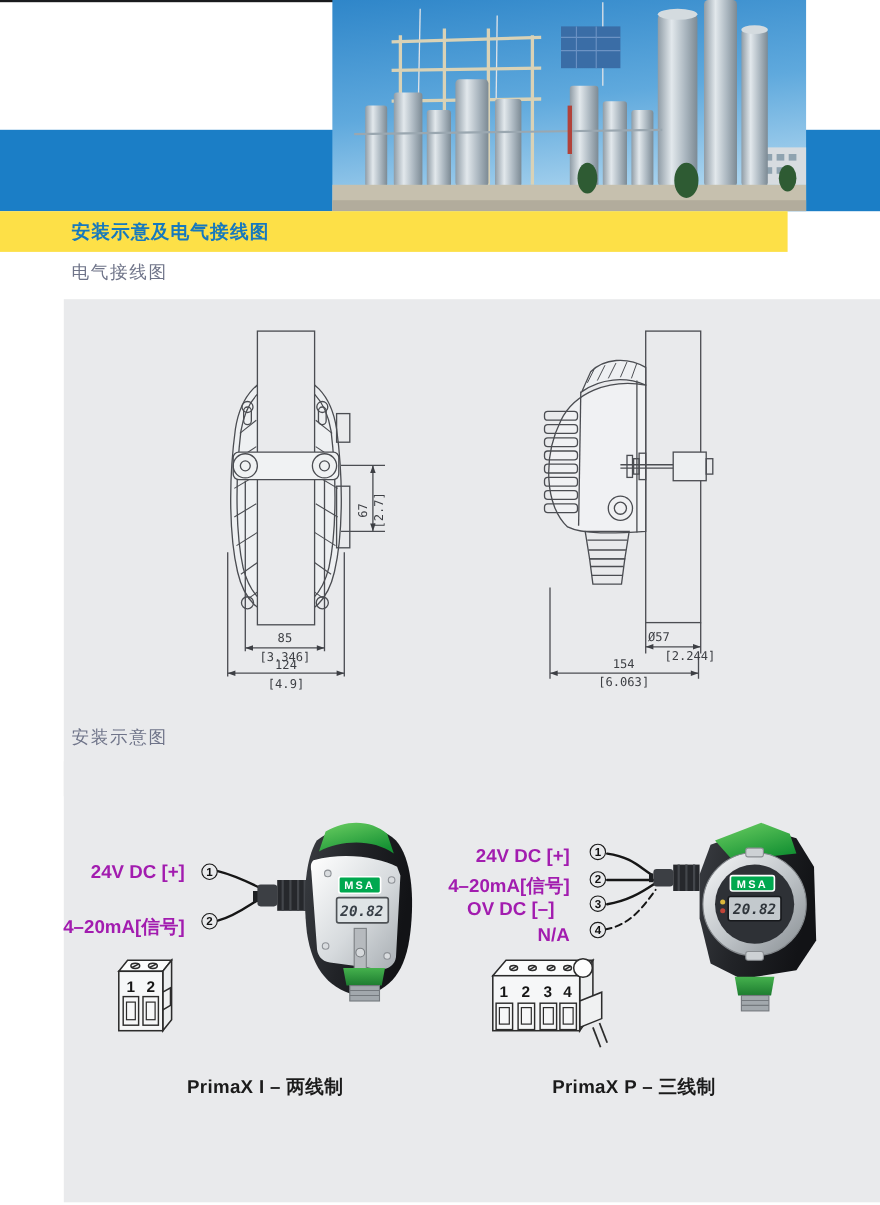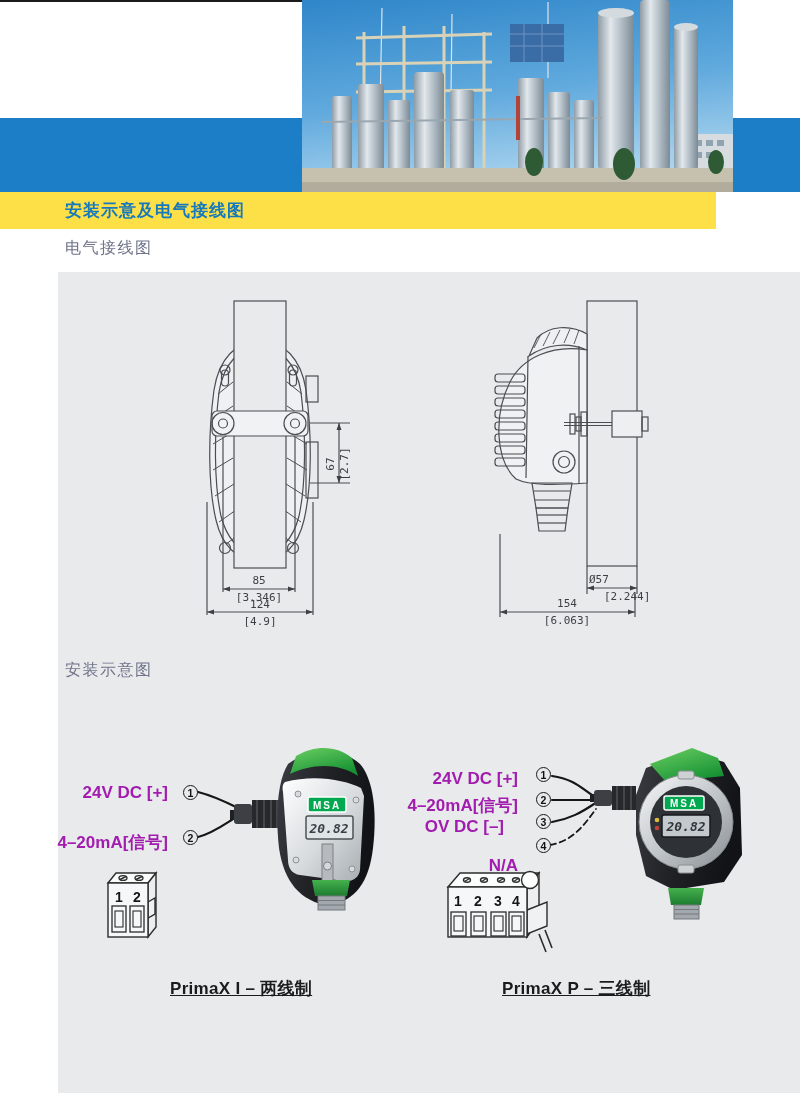--- a/index.html
+++ b/index.html
@@ -13,21 +13,21 @@
   .green-banner span{display:block;padding-left:65px;line-height:37px;font-size:17px;
         font-weight:bold;color:#1779bd;letter-spacing:1px;}
   .subtitle{left:65px;font-size:16px;color:#6f7489;letter-spacing:1.5px;}
   .panel{left:58px;width:742px;background:#e9eaec;}
   .panel1{top:272px;height:452px;}
   .panel2{top:692px;height:401px;}
   .lbl{position:absolute;font-size:17px;font-weight:bold;color:#a21caf;white-space:nowrap;}
   .circ{position:absolute;width:15px;height:15px;border:1.6px solid #1a1a1a;border-radius:50%;
         background:#e9eaec;display:flex;align-items:center;justify-content:center;
         font-size:10.5px;font-weight:bold;color:#111;box-sizing:border-box;}
-  .caption{position:absolute;font-size:17px;font-weight:bold;color:#1b1b1b;letter-spacing:0.3px;white-space:nowrap;text-decoration:underline;}
+  .caption{position:absolute;font-size:17px;font-weight:bold;color:#1b1b1b;letter-spacing:0.3px;white-space:nowrap;}
   .dwg{stroke:#4b4d52;stroke-width:1.2;fill:none;}
   .dim-t{font-family:"DejaVu Sans Mono", monospace;font-size:11px;fill:#3d3f44;stroke:none;}
   .seg{font-family:"DejaVu Sans Mono", monospace;font-style:italic;font-weight:bold;}
 </style>
 </head>
 <body>
 
 <div class="page">
 
   <div class="abs top-line"></div>
@@ -260,21 +260,21 @@
     </svg>
 
     <div class="lbl" style="right:632px;top:91px">24V DC [+]</div>
     <div class="lbl" style="right:632px;top:139px">4–20mA[信号]</div>
     <div class="circ" style="left:125px;top:93px">1</div>
     <div class="circ" style="left:125px;top:138px">2</div>
 
     <div class="lbl" style="right:282px;top:77px">24V DC [+]</div>
     <div class="lbl" style="right:282px;top:102px">4–20mA[信号]</div>
     <div class="lbl" style="right:296px;top:125px">OV DC [–]</div>
-    <div class="lbl" style="right:282px;top:164px">N/A</div>
+    <div class="lbl" style="right:282px;top:148px">N/A</div>
     <div class="circ" style="left:478px;top:75px">1</div>
     <div class="circ" style="left:478px;top:100px">2</div>
     <div class="circ" style="left:478px;top:122px">3</div>
     <div class="circ" style="left:478px;top:146px">4</div>
 
     <svg class="abs" style="left:172px;top:50px" width="150" height="180" viewBox="0 0 150 180">
       <defs>
         <linearGradient id="d1-body" x1="0" y1="0" x2="1" y2="0.3">
           <stop offset="0" stop-color="#3a3d42"></stop>
             <stop offset="0.5" stop-color="#212327"></stop>

